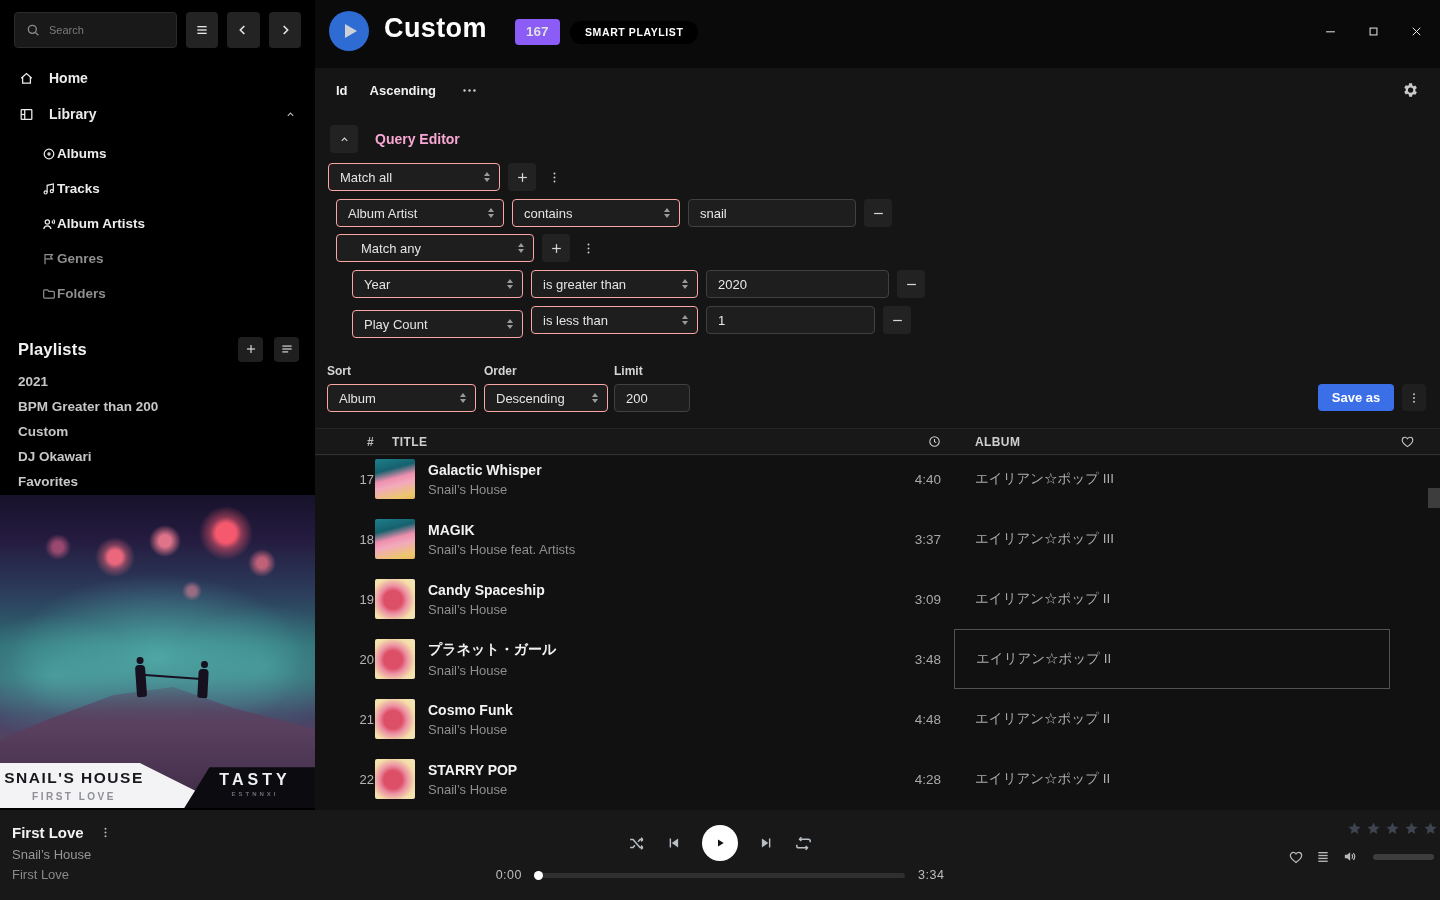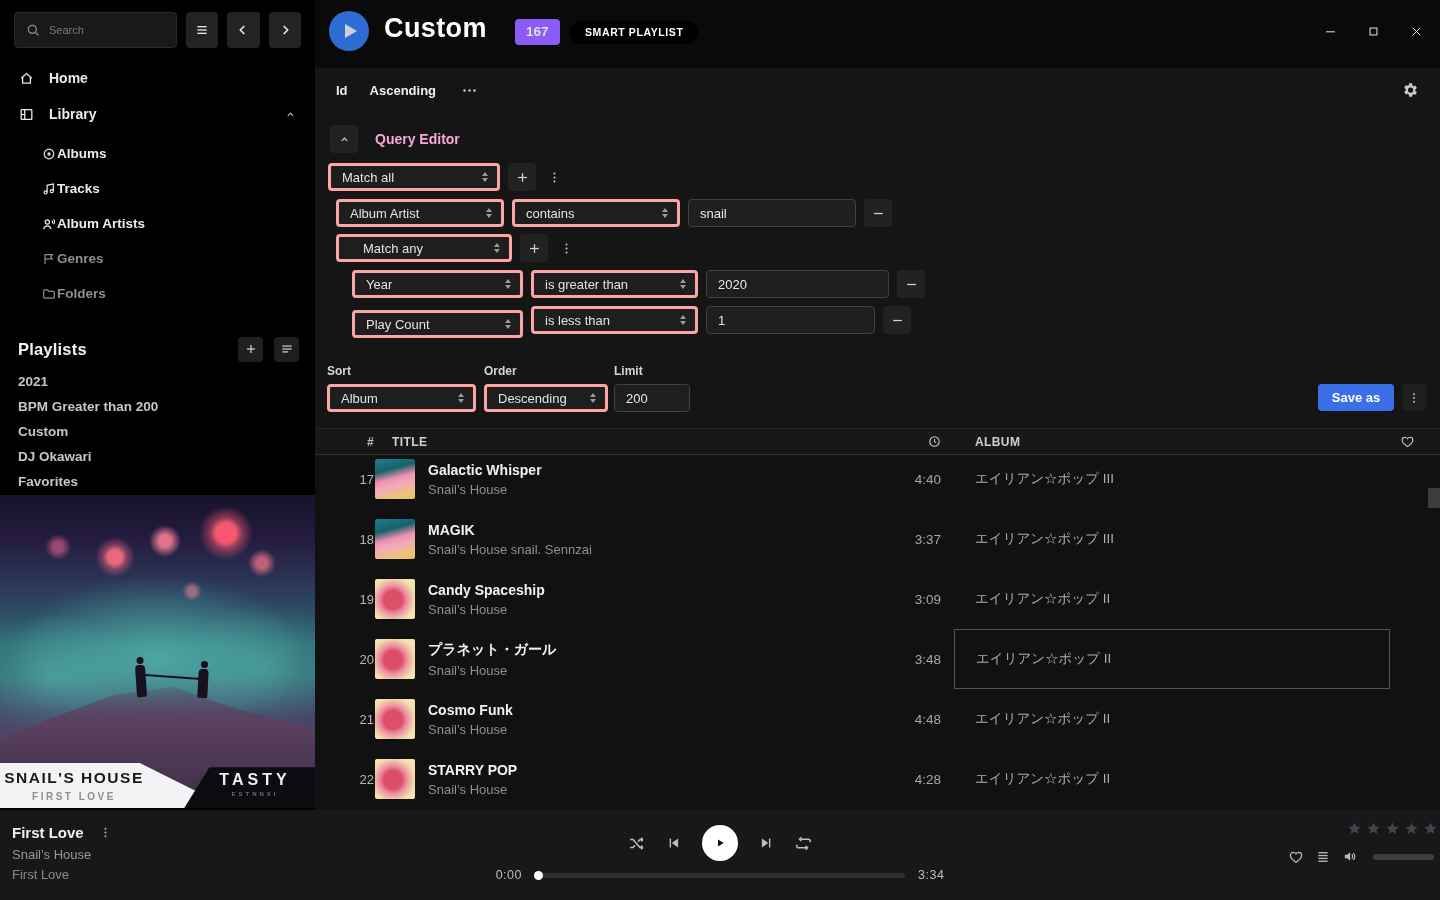--- a/index.html
+++ b/index.html
@@ -71,21 +71,21 @@
   .vt-dir { margin-left:22px; }
   .vt-more { margin-left:25px; color:#cfcfcf; cursor:pointer; }
   .vt-gear { position:absolute; right:21px; top:13px; color:#c9c9c9; cursor:pointer; }
 
   .icon-btn28 { width:28px; height:28px; background:#222; border-radius:4px; display:flex; align-items:center; justify-content:center; color:#d6d6d6; cursor:pointer; flex:none; }
   .kebab-plain { width:20px; height:28px; display:flex; align-items:center; justify-content:center; color:#c9c9c9; cursor:pointer; flex:none; }
   .qe-title { position:absolute; left:60px; top:131px; font-size:14px; font-weight:700; color:#f9a8d4; }
   .qe-collapse { position:absolute; left:15px; top:125px; }
 
   .qrow { position:absolute; display:flex; gap:8px; align-items:center; height:28px; }
-  .select { display:flex; align-items:center; background:#1e1e1e; border:3px solid #fca5a5; border-radius:4px; height:28px; padding:0 9px 0 11px; font-size:13px; color:#e3e3e3; cursor:pointer; }
+  .select { display:flex; align-items:center; background:#1e1e1e; border:1px solid #fca5a5; border-radius:4px; height:28px; padding:0 9px 0 11px; font-size:13px; color:#e3e3e3; cursor:pointer; }
   .select .lbl { flex:1; white-space:nowrap; overflow:hidden; }
   .carets { display:flex; flex-direction:column; gap:2px; margin-left:8px; }
   .carets i { width:0; height:0; border-left:3.5px solid transparent; border-right:3.5px solid transparent; display:block; }
   .carets .up { border-bottom:4px solid #9a9a9a; }
   .carets .dn { border-top:4px solid #9a9a9a; }
   .qinput { background:#1e1e1e; border:1px solid #414141; border-radius:4px; height:28px; padding:0 11px; font-size:13px; color:#e8e8e8; font-family:inherit; outline:none; }
 
   .sort-label { position:absolute; top:364px; font-size:12px; font-weight:600; color:#d5d5d5; }
   .sort-row-item { position:absolute; top:384px; }
   .save-btn { position:absolute; left:1003px; top:384px; width:76px; height:27px; background:#3a6fe8; border:none; border-radius:4px; color:#fff; font-size:13px; font-weight:700; font-family:inherit; cursor:pointer; }
@@ -381,21 +381,21 @@
     </div>
     <input class="qinput" style="width: 168px;" value="snail">
     <div class="icon-btn28">
         <svg width="15" height="15" viewBox="0 0 24 24" fill="none" stroke="currentColor" stroke-width="2">
           <line x1="5" y1="12" x2="19" y2="12"></line>
         </svg>
       </div>
   </div>
 
   <div class="qrow" style="left:21px; top:234px;">
-    <div class="select" style="width:176px;padding-left:24px;">
+    <div class="select" style="width:198px;padding-left:24px;">
       <span class="lbl">Match any</span>
       <span class="carets">
           <i class="up"></i>
           <i class="dn"></i>
         </span>
     </div>
     <div class="icon-btn28">
         <svg width="15" height="15" viewBox="0 0 24 24" fill="none" stroke="currentColor" stroke-width="2">
           <line x1="12" y1="5" x2="12" y2="19"></line>
           <line x1="5" y1="12" x2="19" y2="12"></line>
@@ -513,21 +513,21 @@
       <span class="dur">4:40</span>
       <span class="alb">エイリアン☆ポップ III</span>
       <span></span>
     </div>
     <div class="row tgrid">
       <span class="idx">18</span>
       <span class="tcell">
           <span class="thumb art-a3"></span>
           <span>
             <div class="ttitle">MAGIK</div>
-            <div class="tartist">Snail’s House snail. Sennzai</div>
+            <div class="tartist">Snail’s House feat. Artists</div>
           </span>
         </span>
       <span class="dur">3:37</span>
       <span class="alb">エイリアン☆ポップ III</span>
       <span></span>
     </div>
     <div class="row tgrid">
       <span class="idx">19</span>
       <span class="tcell">
           <span class="thumb art-a2"></span>

